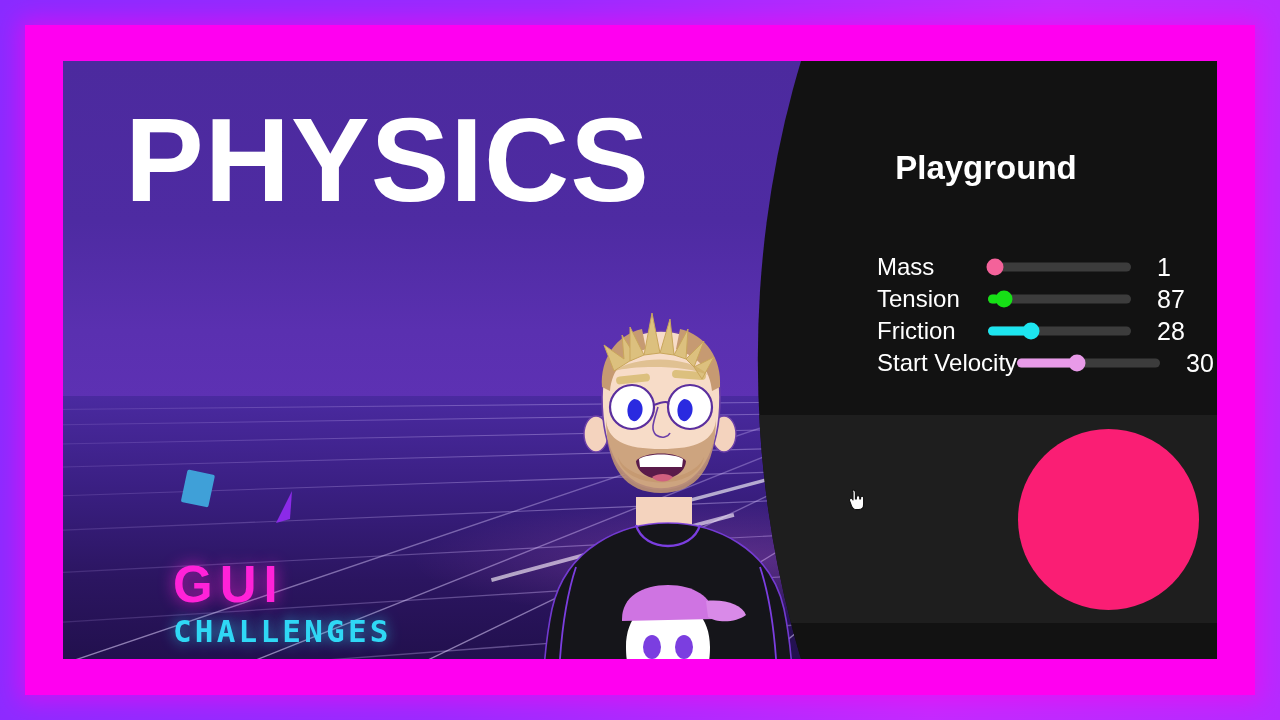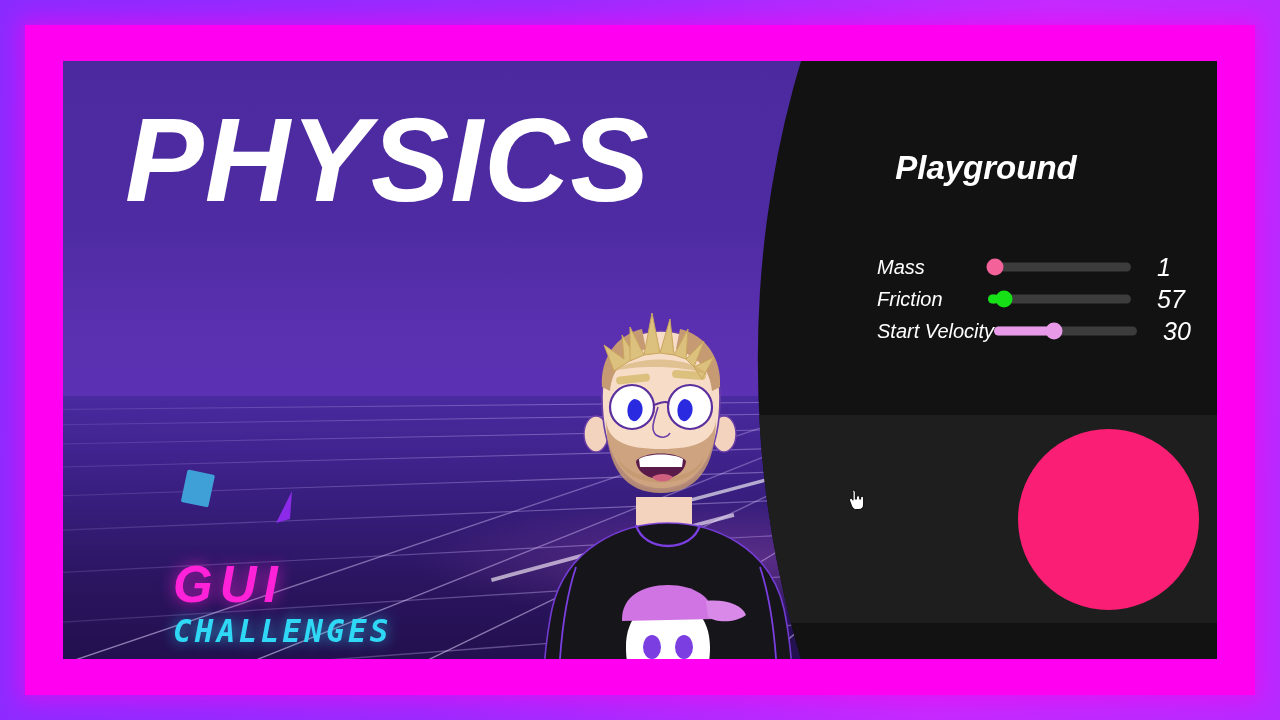--- a/index.html
+++ b/index.html
@@ -14,21 +14,21 @@
     position:absolute; inset:0;
     background:linear-gradient(100deg,#8a2bff 0%,#9b2bff 40%,#c32bff 75%,#b52bff 100%);
   }
   #frame-magenta{
     position:absolute; left:25px; top:25px; right:25px; bottom:25px;
     background:#ff00f0;
     box-shadow:0 0 22px 6px rgba(255,0,240,.55);
   }
   #stage{
     position:absolute; left:38px; top:36px; right:38px; bottom:36px;
-    overflow:hidden; background:#000000;font-style:italic;
+    overflow:hidden; background:#000000;
   }
 
   
   #synth-scene{ position:absolute; inset:0; }
   #sky{
     position:absolute; left:0; top:0; right:0; height:60%;
     background:linear-gradient(180deg,#4c2a9e 0%,#4e2ba2 45%,#5a30b0 75%,#5e31b4 100%);
   }
   #floor{
     position:absolute; left:0; top:56%; right:0; bottom:0;
@@ -80,21 +80,21 @@
   #panel-title{
     position:absolute; left:0; right:12px; top:88px;
     text-align:center; color:#fff; font-size:33px; font-weight:700;
     padding-left:110px;
   }
   #controls{ position:absolute; left:220px; top:190px; right:16px; }
   .ctl-row{
     display:flex; align-items:center; height:32px; gap:0;
   }
   .ctl-label{
-    color:#fff; font-size:20px; width:192px; white-space:nowrap;
+    color:#fff; font-size:24px; width:192px; white-space:nowrap;
   }
   .ctl-slider{
     position:relative; width:143px; height:22px; flex:none;
   }
   .ctl-track{
     position:absolute; left:0; top:50%; transform:translateY(-50%);
     width:100%; height:9px; border-radius:5px; background:#3c3c3c;
   }
   .ctl-fill{
     position:absolute; left:0; top:50%; transform:translateY(-50%);
@@ -296,29 +296,38 @@
             <div class="ctl-label">Mass</div>
             <div class="ctl-slider">
               <div class="ctl-track"></div>
               <div class="ctl-fill" id="fill0" style="width: 2%; background: rgb(244, 98, 154);"></div>
               <div class="ctl-thumb" id="thumb0" style="left: 5%; background: rgb(244, 98, 154);"></div>
             </div>
             <div class="ctl-value">1</div>
           </div>
 
           <div class="ctl-row">
-            <div class="ctl-label">Friction</div>
+            <div class="ctl-label">Tension</div>
             <div class="ctl-slider">
               <div class="ctl-track"></div>
               <div class="ctl-fill" id="fill1" style="width: 8%; background: rgb(22, 224, 22);"></div>
               <div class="ctl-thumb" id="thumb1" style="left: 11%; background: rgb(22, 224, 22);"></div>
             </div>
-            <div class="ctl-value">57</div>
+            <div class="ctl-value">87</div>
           </div>
 
+          <div class="ctl-row">
+            <div class="ctl-label">Friction</div>
+            <div class="ctl-slider">
+              <div class="ctl-track"></div>
+              <div class="ctl-fill" id="fill2" style="width: 28%; background: rgb(29, 229, 239);"></div>
+              <div class="ctl-thumb" id="thumb2" style="left: 30%; background: rgb(29, 229, 239);"></div>
+            </div>
+            <div class="ctl-value">28</div>
+          </div>
 
           <div class="ctl-row">
             <div class="ctl-label">Start Velocity</div>
             <div class="ctl-slider">
               <div class="ctl-track"></div>
               <div class="ctl-fill" id="fill3" style="width: 40%; background: rgb(232, 154, 232);"></div>
               <div class="ctl-thumb" id="thumb3" style="left: 42%; background: rgb(232, 154, 232);"></div>
             </div>
             <div class="ctl-value">30</div>
           </div>

